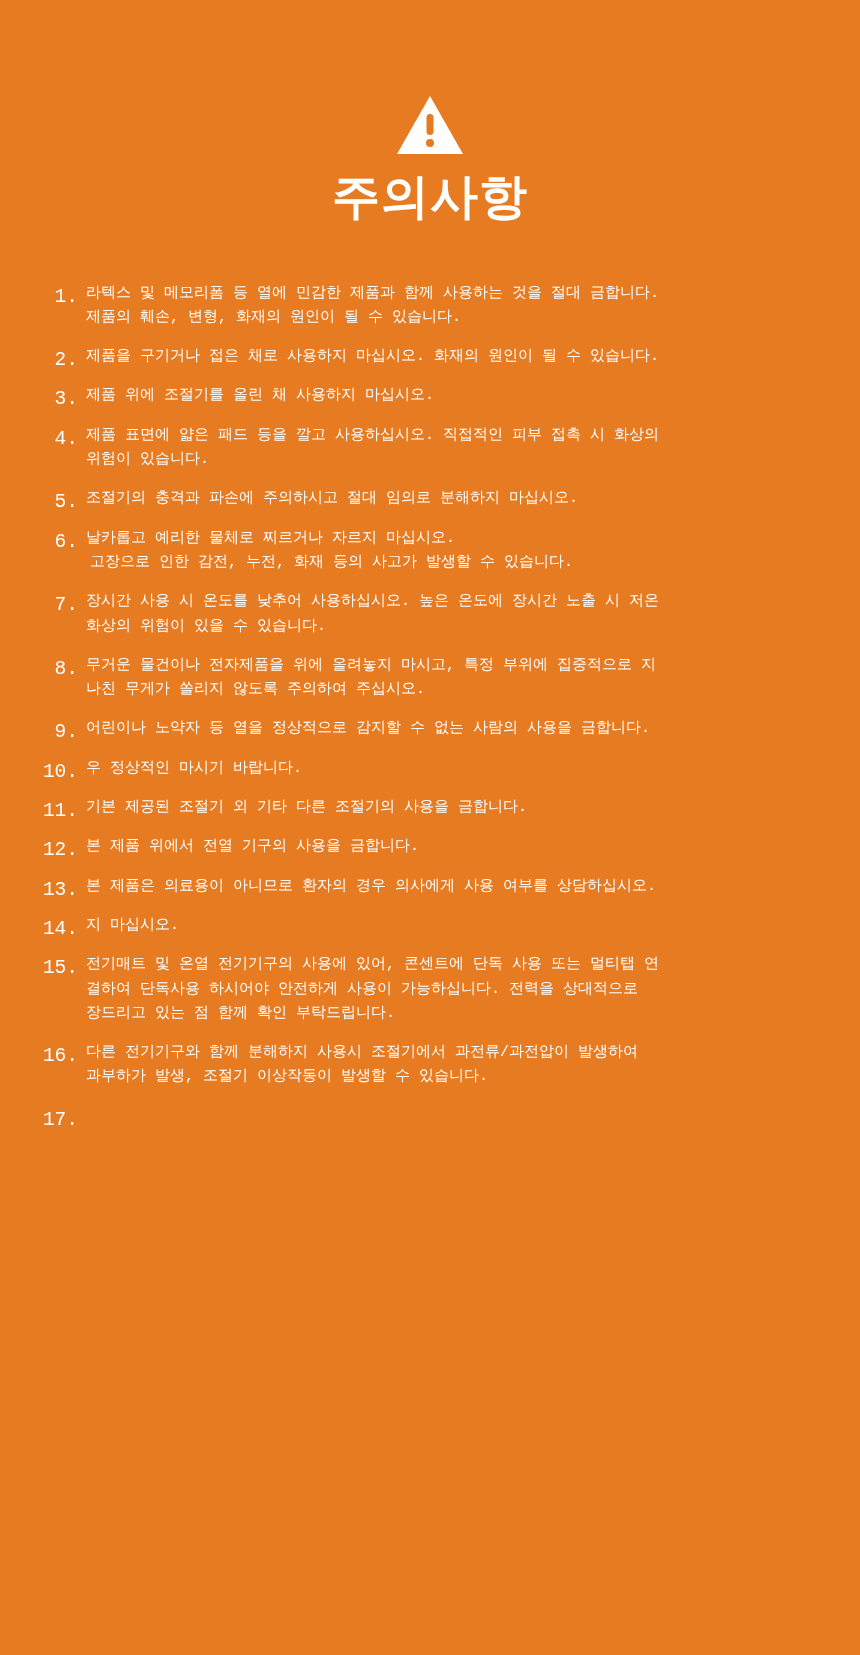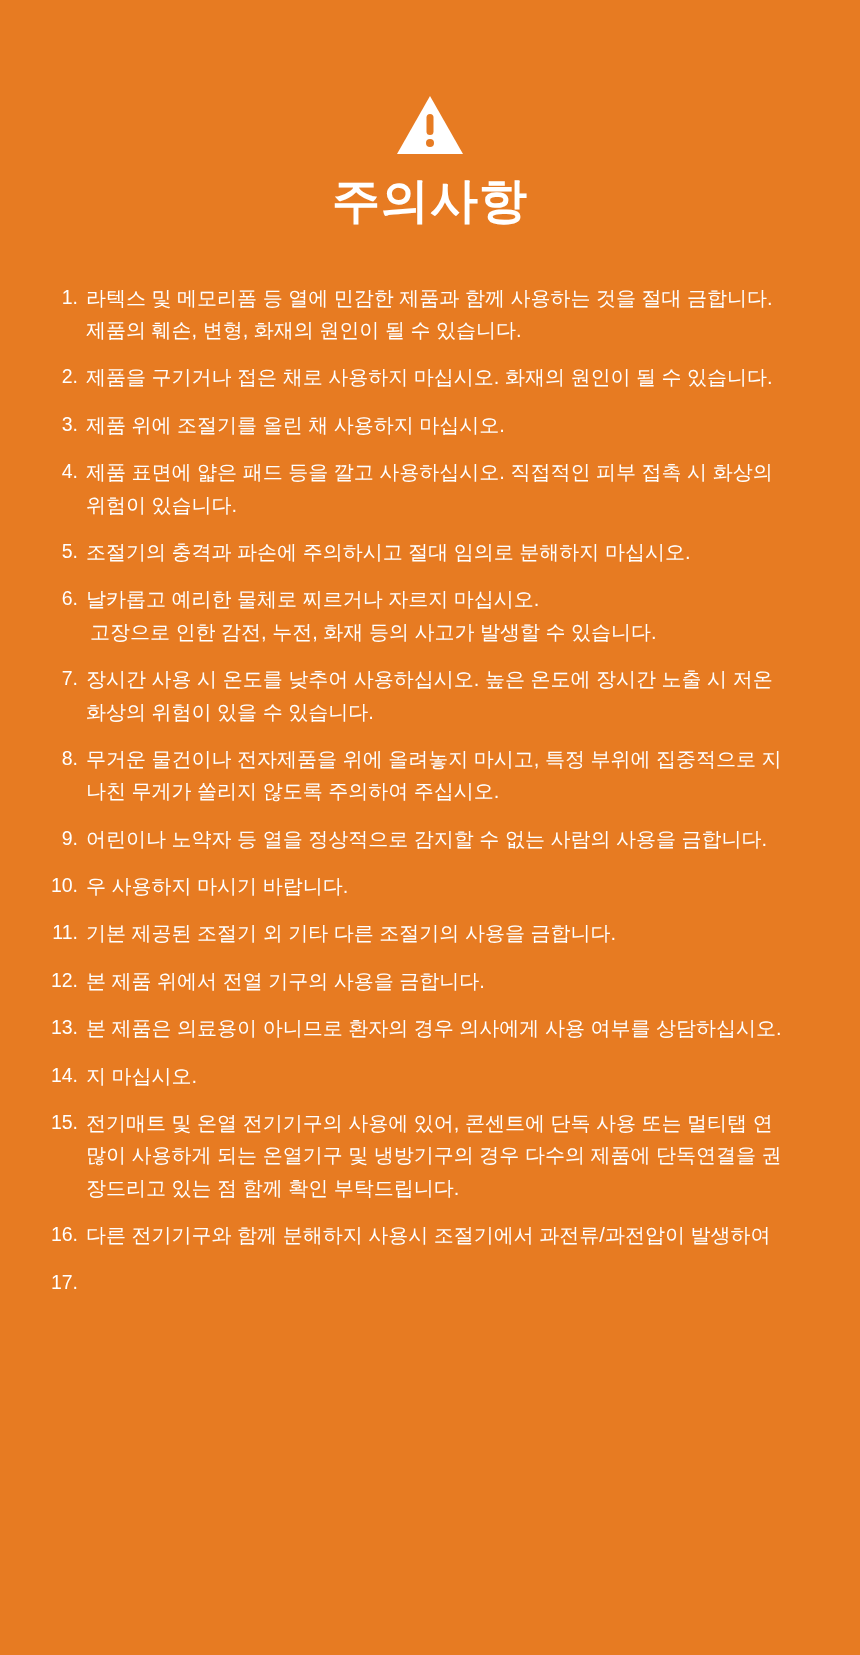--- a/index.html
+++ b/index.html
@@ -13,20 +13,21 @@
     font-family: "Liberation Sans", "DejaVu Sans", sans-serif;
     color: #ffffff;
     -webkit-font-smoothing: antialiased;
   }
   .page {
     width: 860px;
     min-height: 1655px;
     box-sizing: border-box;
     padding: 0;
     position: relative;
+    font-family: Liberation Mono, monospace;
   }
   .header {
     text-align: center;
     padding-top: 96px;
   }
   .warn-icon {
     display: block;
     margin: 0 auto;
     width: 66px;
     height: 58px;
@@ -47,21 +48,21 @@
     margin: 0;
     padding: 0;
     list-style: none;
     counter-reset: notice;
   }
   ol.notice-list > li {
     counter-increment: notice;
     position: relative;
     padding-left: 46px;
     margin-bottom: 15px;
-    font-size: 20px;
+    font-size: 15px;
     line-height: 1.62;
     color: #ffffff;
     font-weight: 500;
   }
   ol.notice-list > li::before {
     content: counter(notice) ".";
     position: absolute;
     left: 0;
     top: 0;
     width: 38px;
@@ -119,40 +120,41 @@
         <span class="li-line">화상의 위험이 있을 수 있습니다.</span>
       </li>
       <li>
         <span class="li-line">무거운 물건이나 전자제품을 위에 올려놓지 마시고, 특정 부위에 집중적으로 지</span>
         <span class="li-line">나친 무게가 쏠리지 않도록 주의하여 주십시오.</span>
       </li>
       <li>
         <span class="li-line">어린이나 노약자 등 열을 정상적으로 감지할 수 없는 사람의 사용을 금합니다.</span>
       </li>
       <li>
-        <span class="li-line">우 사용하지 마시기 바랍니다.</span>
+        <span class="li-line">우 정상적인 마시기 바랍니다.</span>
       </li>
       <li>
         <span class="li-line">기본 제공된 조절기 외 기타 다른 조절기의 사용을 금합니다.</span>
       </li>
       <li>
         <span class="li-line">본 제품 위에서 전열 기구의 사용을 금합니다.</span>
       </li>
       <li>
         <span class="li-line">본 제품은 의료용이 아니므로 환자의 경우 의사에게 사용 여부를 상담하십시오.</span>
       </li>
       <li>
         <span class="li-line">지 마십시오.</span>
       </li>
       <li>
         <span class="li-line">전기매트 및 온열 전기기구의 사용에 있어, 콘센트에 단독 사용 또는 멀티탭 연</span>
-        <span class="li-line">많이 사용하게 되는 온열기구 및 냉방기구의 경우 다수의 제품에 단독연결을 권</span>
+        <span class="li-line">결하여 단독사용 하시어야 안전하게 사용이 가능하십니다. 전력을 상대적으로</span>
         <span class="li-line">장드리고 있는 점 함께 확인 부탁드립니다.</span>
       </li>
       <li>
         <span class="li-line">다른 전기기구와 함께 분해하지 사용시 조절기에서 과전류/과전압이 발생하여</span>
+        <span class="li-line">과부하가 발생, 조절기 이상작동이 발생할 수 있습니다.</span>
       </li>
       <li>
       </li>
     </ol>
   </div>
 
 </div>
 
 </body></html>

